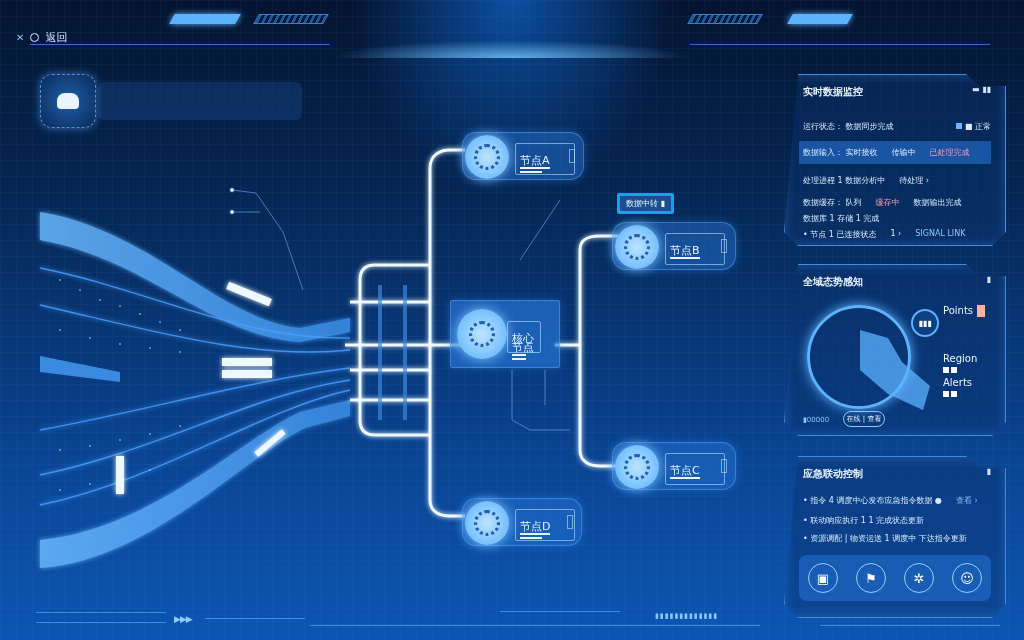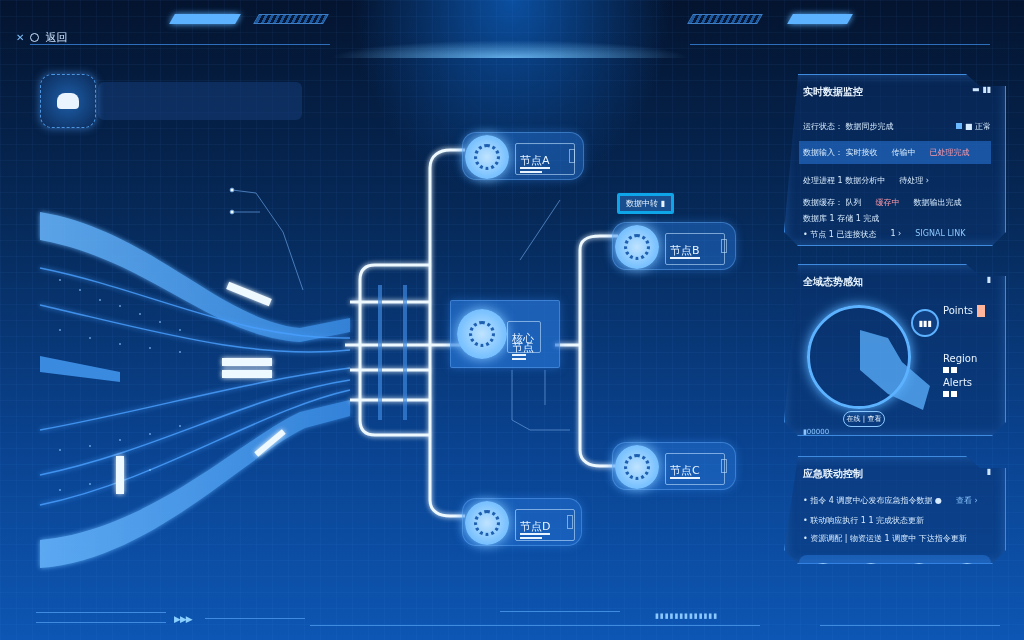--- a/index.html
+++ b/index.html
@@ -54,30 +54,30 @@
     box-shadow:inset 0 0 12px rgba(80,160,255,.3)}
   .panel::before{content:"";position:absolute;left:0;top:14px;width:4px;height:36px;background:#5cb2ff}
   .panel .ptitle{position:absolute;left:18px;top:10px;font-size:10px;font-weight:bold;color:#e8f4ff}
   .panel .pmark{position:absolute;right:14px;top:10px;font-size:8px;color:#cfe6ff}
   .panel .prow{position:absolute;left:18px;right:14px;font-size:8px;color:#d8ecff;display:flex;gap:14px;white-space:nowrap}
   .panel .prow.hl{background:rgba(40,120,220,.55);padding:6px 4px;left:14px}
   .pink{color:#ff9aa8}
   .chip{display:inline-block;width:6px;height:6px;background:#6ab8ff;margin-right:3px}
   .p1{top:74px;height:172px}
   .p2{top:264px;height:172px}
-  .p3{top:456px;height:108px}
+  .p3{top:456px;height:162px}
   .radar{position:absolute;left:22px;top:40px;width:104px;height:104px;border-radius:50%;border:3px solid #5cb2ff;box-shadow:0 0 12px #5cb2ff}
   .radar .core{position:absolute;left:20px;top:20px;width:58px;height:58px;border-radius:50%;background:radial-gradient(circle,#2a86e8,#0f4c9c);display:flex;align-items:center;justify-content:center;font-size:8px;color:#fff}
   .radar .wedge{position:absolute;left:50px;top:22px;width:70px;height:80px;background:#5cb2ff;opacity:.75;clip-path:polygon(0 0,40% 10%,60% 40%,100% 70%,90% 100%,40% 80%,0 50%)}
   .mini-ring{position:absolute;left:126px;top:44px;width:28px;height:28px;border-radius:50%;border:2px solid #5cb2ff;display:flex;align-items:center;justify-content:center;font-size:8px;color:#fff;background:#0f3f80}
   .stat{position:absolute;left:158px;font-size:10px;color:#e8f4ff}
   .stat .v{display:inline-block;width:6px;height:6px;background:#fff;margin-right:2px}
   .peach{position:absolute;left:192px;top:40px;width:8px;height:12px;background:#ffb59c}
   .pill{position:absolute;left:58px;top:146px;width:42px;height:16px;border:1px solid #8cc8ff;border-radius:8px;font-size:7px;color:#e8f4ff;text-align:center;line-height:14px}
-  .p2 .code{position:absolute;left:18px;top:163px;font-size:7px;color:#8cc8ff}
+  .p2 .code{position:absolute;left:18px;top:151px;font-size:7px;color:#8cc8ff}
   .icons-tray{position:absolute;left:14px;top:98px;width:192px;height:46px;border-radius:8px;background:rgba(40,120,220,.5);display:flex;justify-content:space-around;align-items:center}
   .icons-tray .ic{width:30px;height:30px;border-radius:50%;border:1px solid #9ad0ff;display:flex;align-items:center;justify-content:center;font-size:13px;color:#fff}
   
   .foot-line{position:absolute;height:1px;background:#3f8be0}
   .chev{position:absolute;left:174px;top:614px;color:#8cd0ff;font-size:9px;letter-spacing:-1px}
   .foot-ticks{position:absolute;left:655px;top:612px;font-size:7px;color:#8cc8ff;letter-spacing:1px}
 </style>
 </head>
 <body>
 

